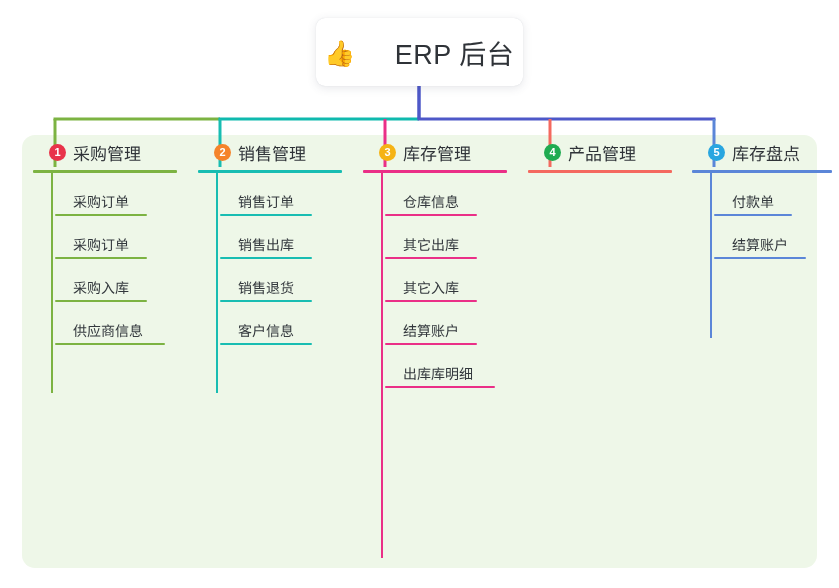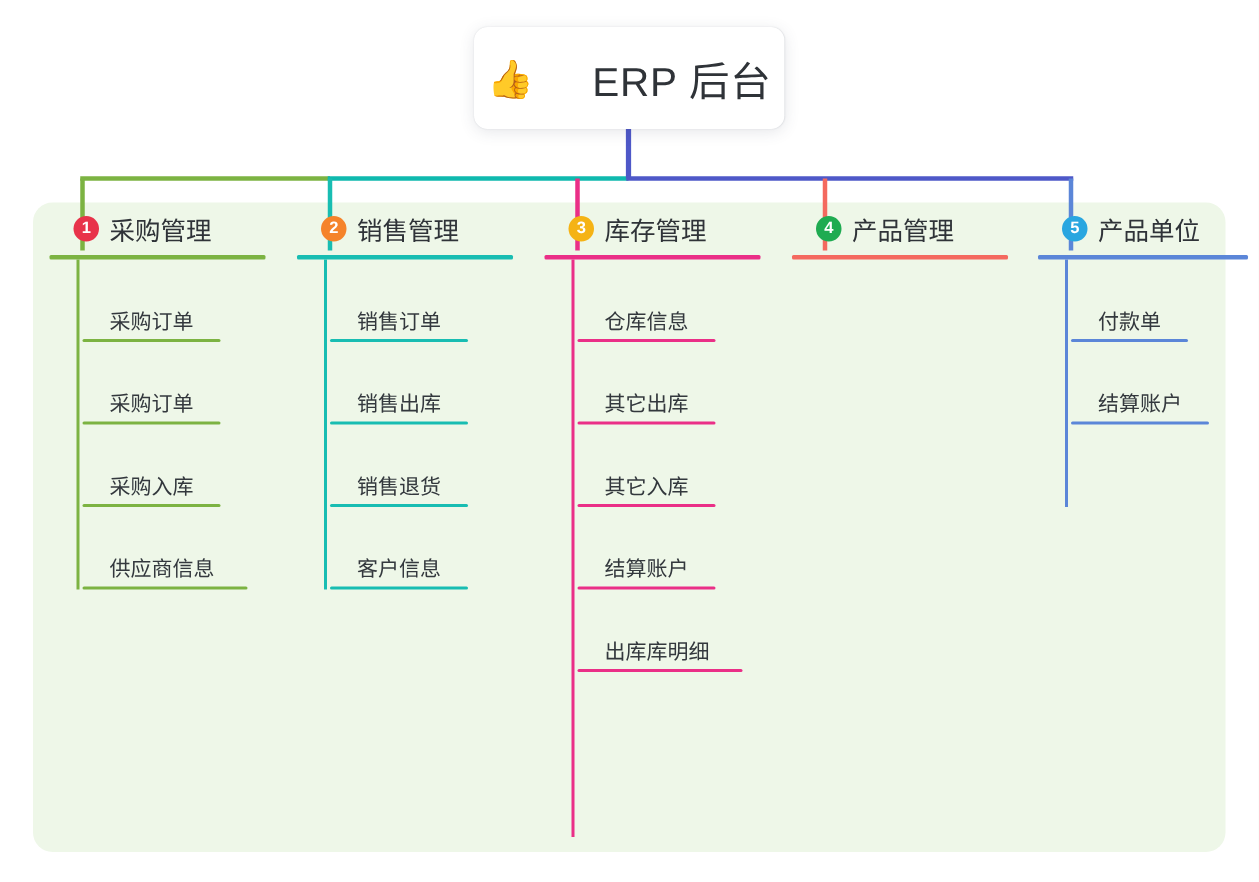--- a/index.html
+++ b/index.html
@@ -122,21 +122,21 @@
     box-sizing: border-box;
   }
   .spine {
     position: absolute;
     left: 18px;
     top: 0;
     width: 2px;
   }
   .leaf {
     position: relative;
-    height: 55px;
+    height: 43px;
     box-sizing: border-box;
     display: flex;
     align-items: flex-end;
     padding-left: 22px;
   }
   .leaf-label {
     font-size: 14px;
     color: #33383d;
     white-space: nowrap;
     padding-bottom: 5px;
@@ -259,21 +259,21 @@
       <div class="column" style="left: 528px; width: 150px;">
         <div class="col-header">
           <span class="badge" style="background: rgb(31, 171, 81);">4</span>
           <span class="col-title">产品管理</span>
         </div>
         <div class="header-rule" style="background: rgb(244, 105, 95); width: 144px;"></div>
       </div>
       <div class="column" style="left: 692px; width: 146px;">
         <div class="col-header">
           <span class="badge" style="background: rgb(41, 166, 224);">5</span>
-          <span class="col-title">产品单位</span>
+          <span class="col-title">库存盘点</span>
         </div>
         <div class="header-rule" style="background: rgb(91, 134, 216); width: 140px;"></div>
         <div class="leaves">
           <div class="spine" style="background: rgb(91, 134, 216); height: 165px;"></div>
           <div class="leaf">
             <span class="leaf-label">付款单</span>
             <div class="leaf-rule" style="background: rgb(91, 134, 216); width: 78px;"></div>
           </div>
           <div class="leaf">
             <span class="leaf-label">结算账户</span>

